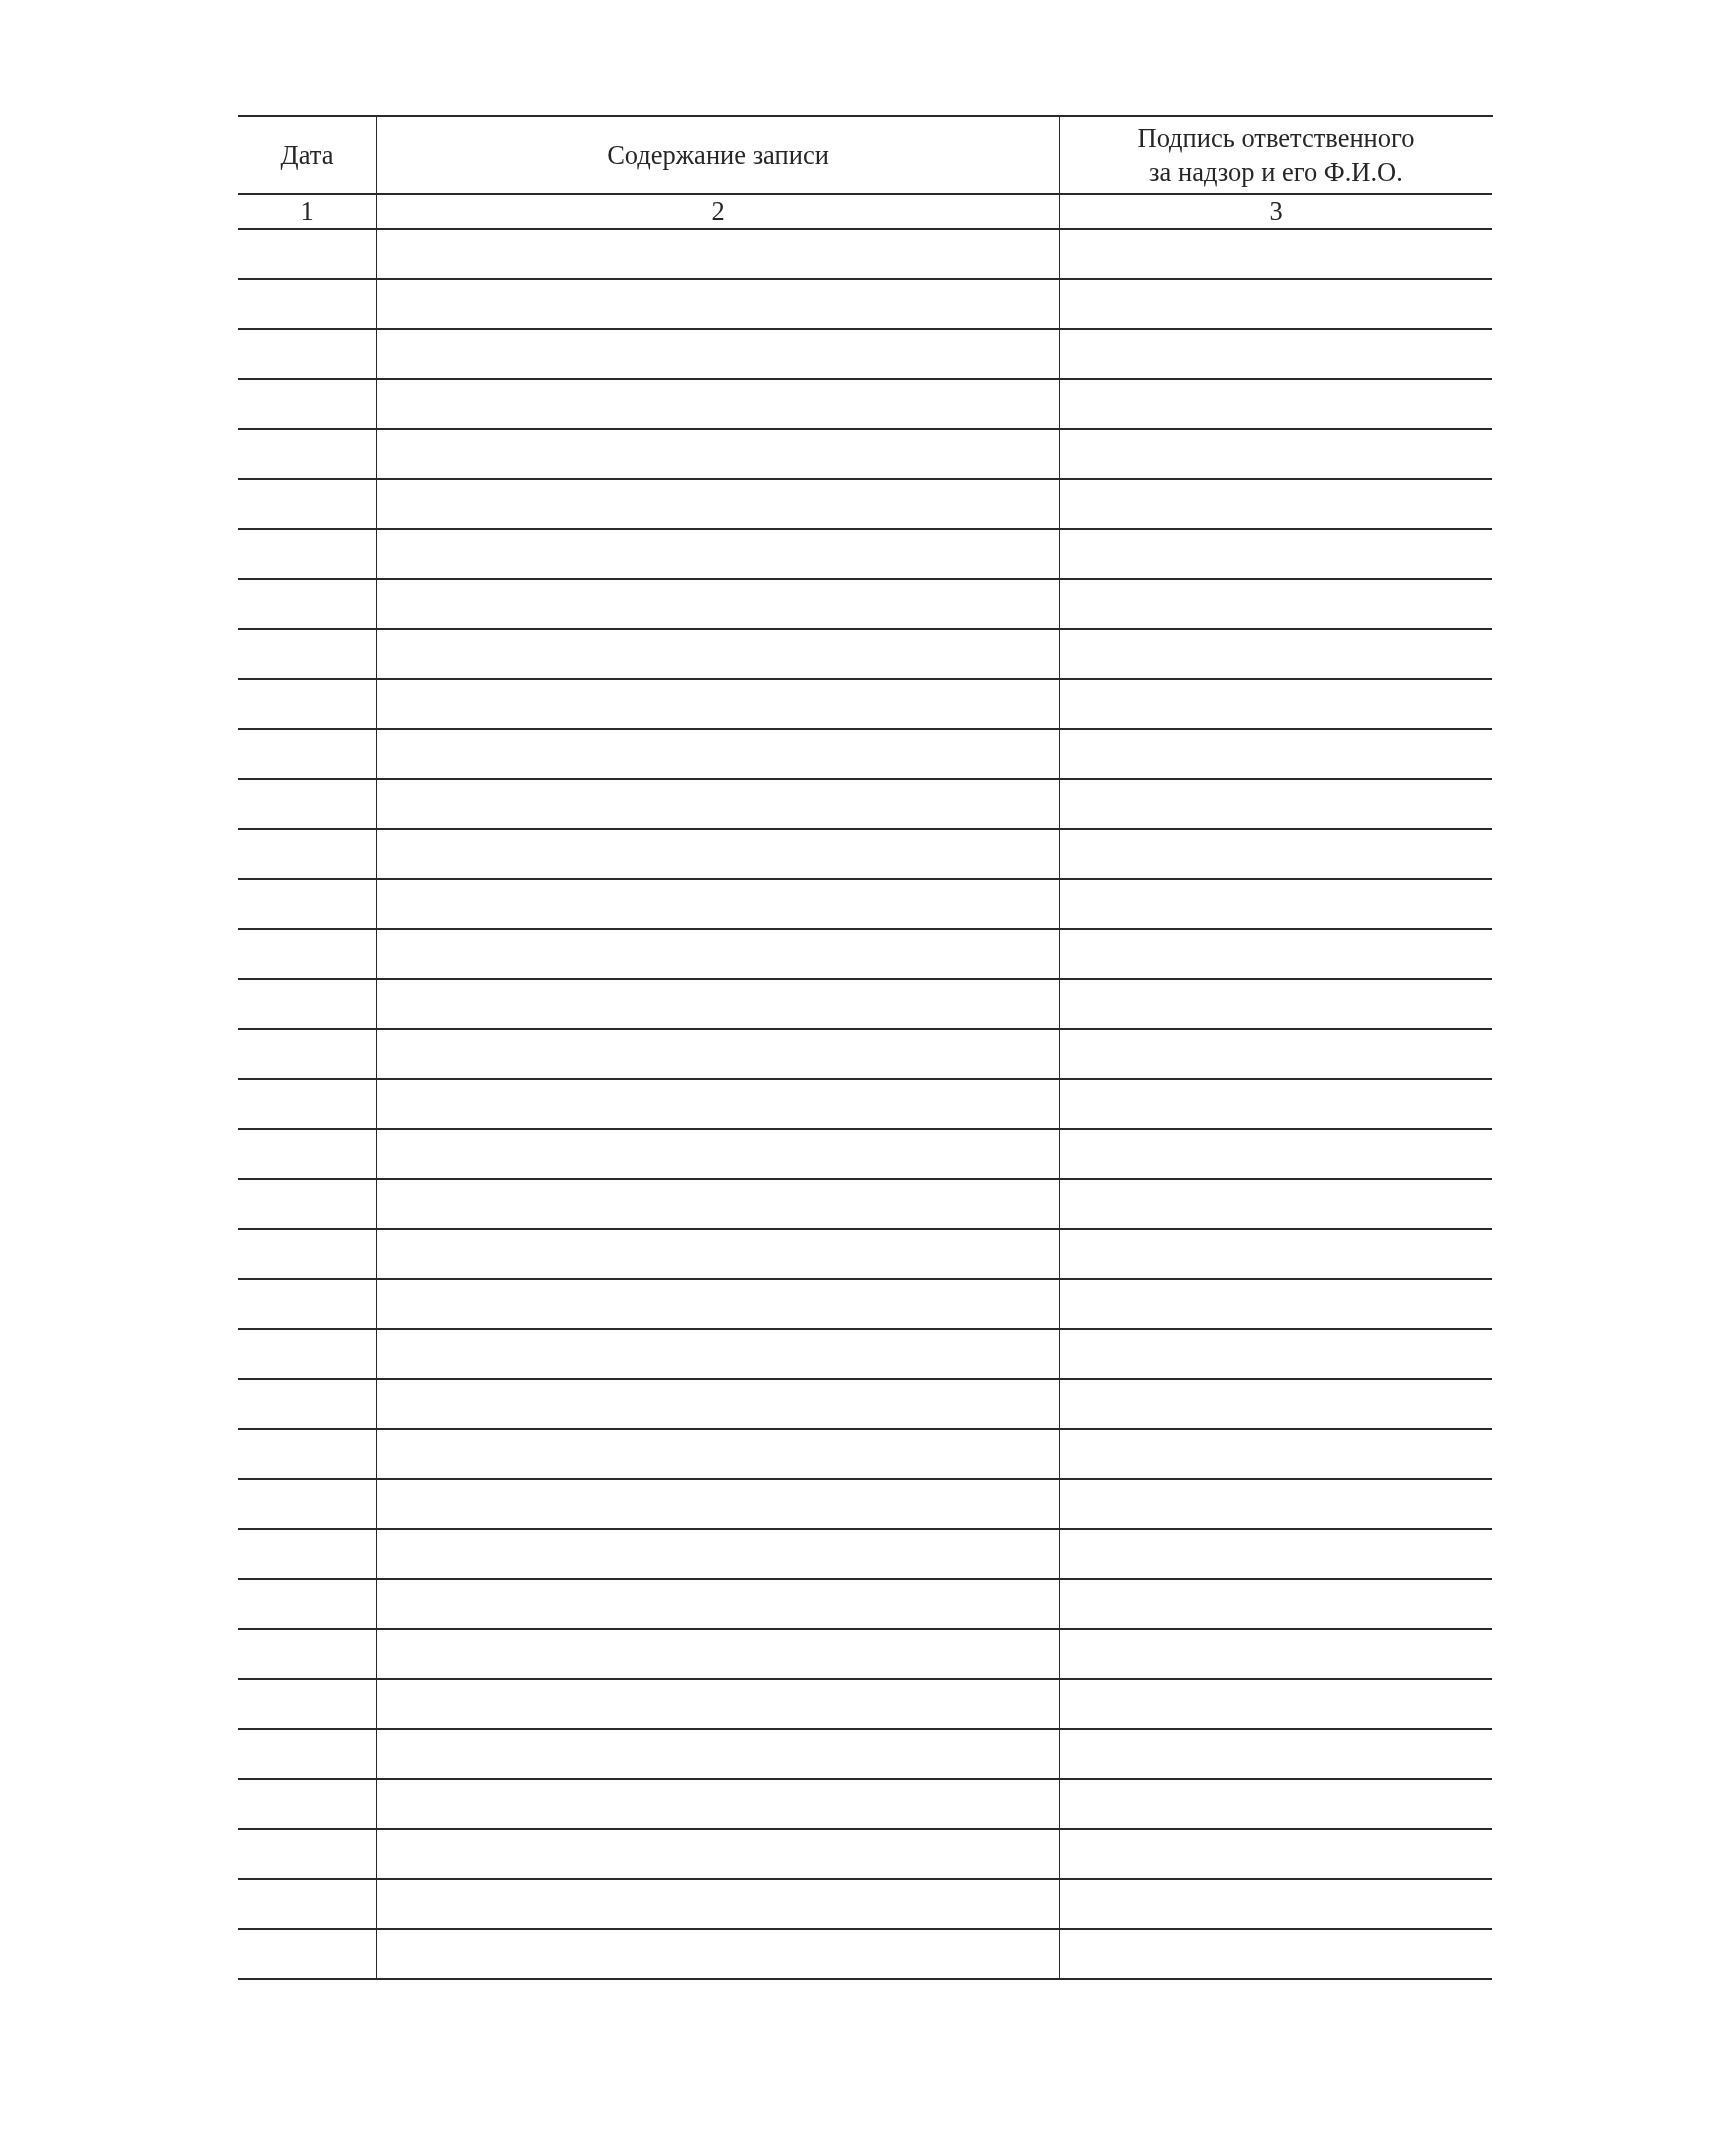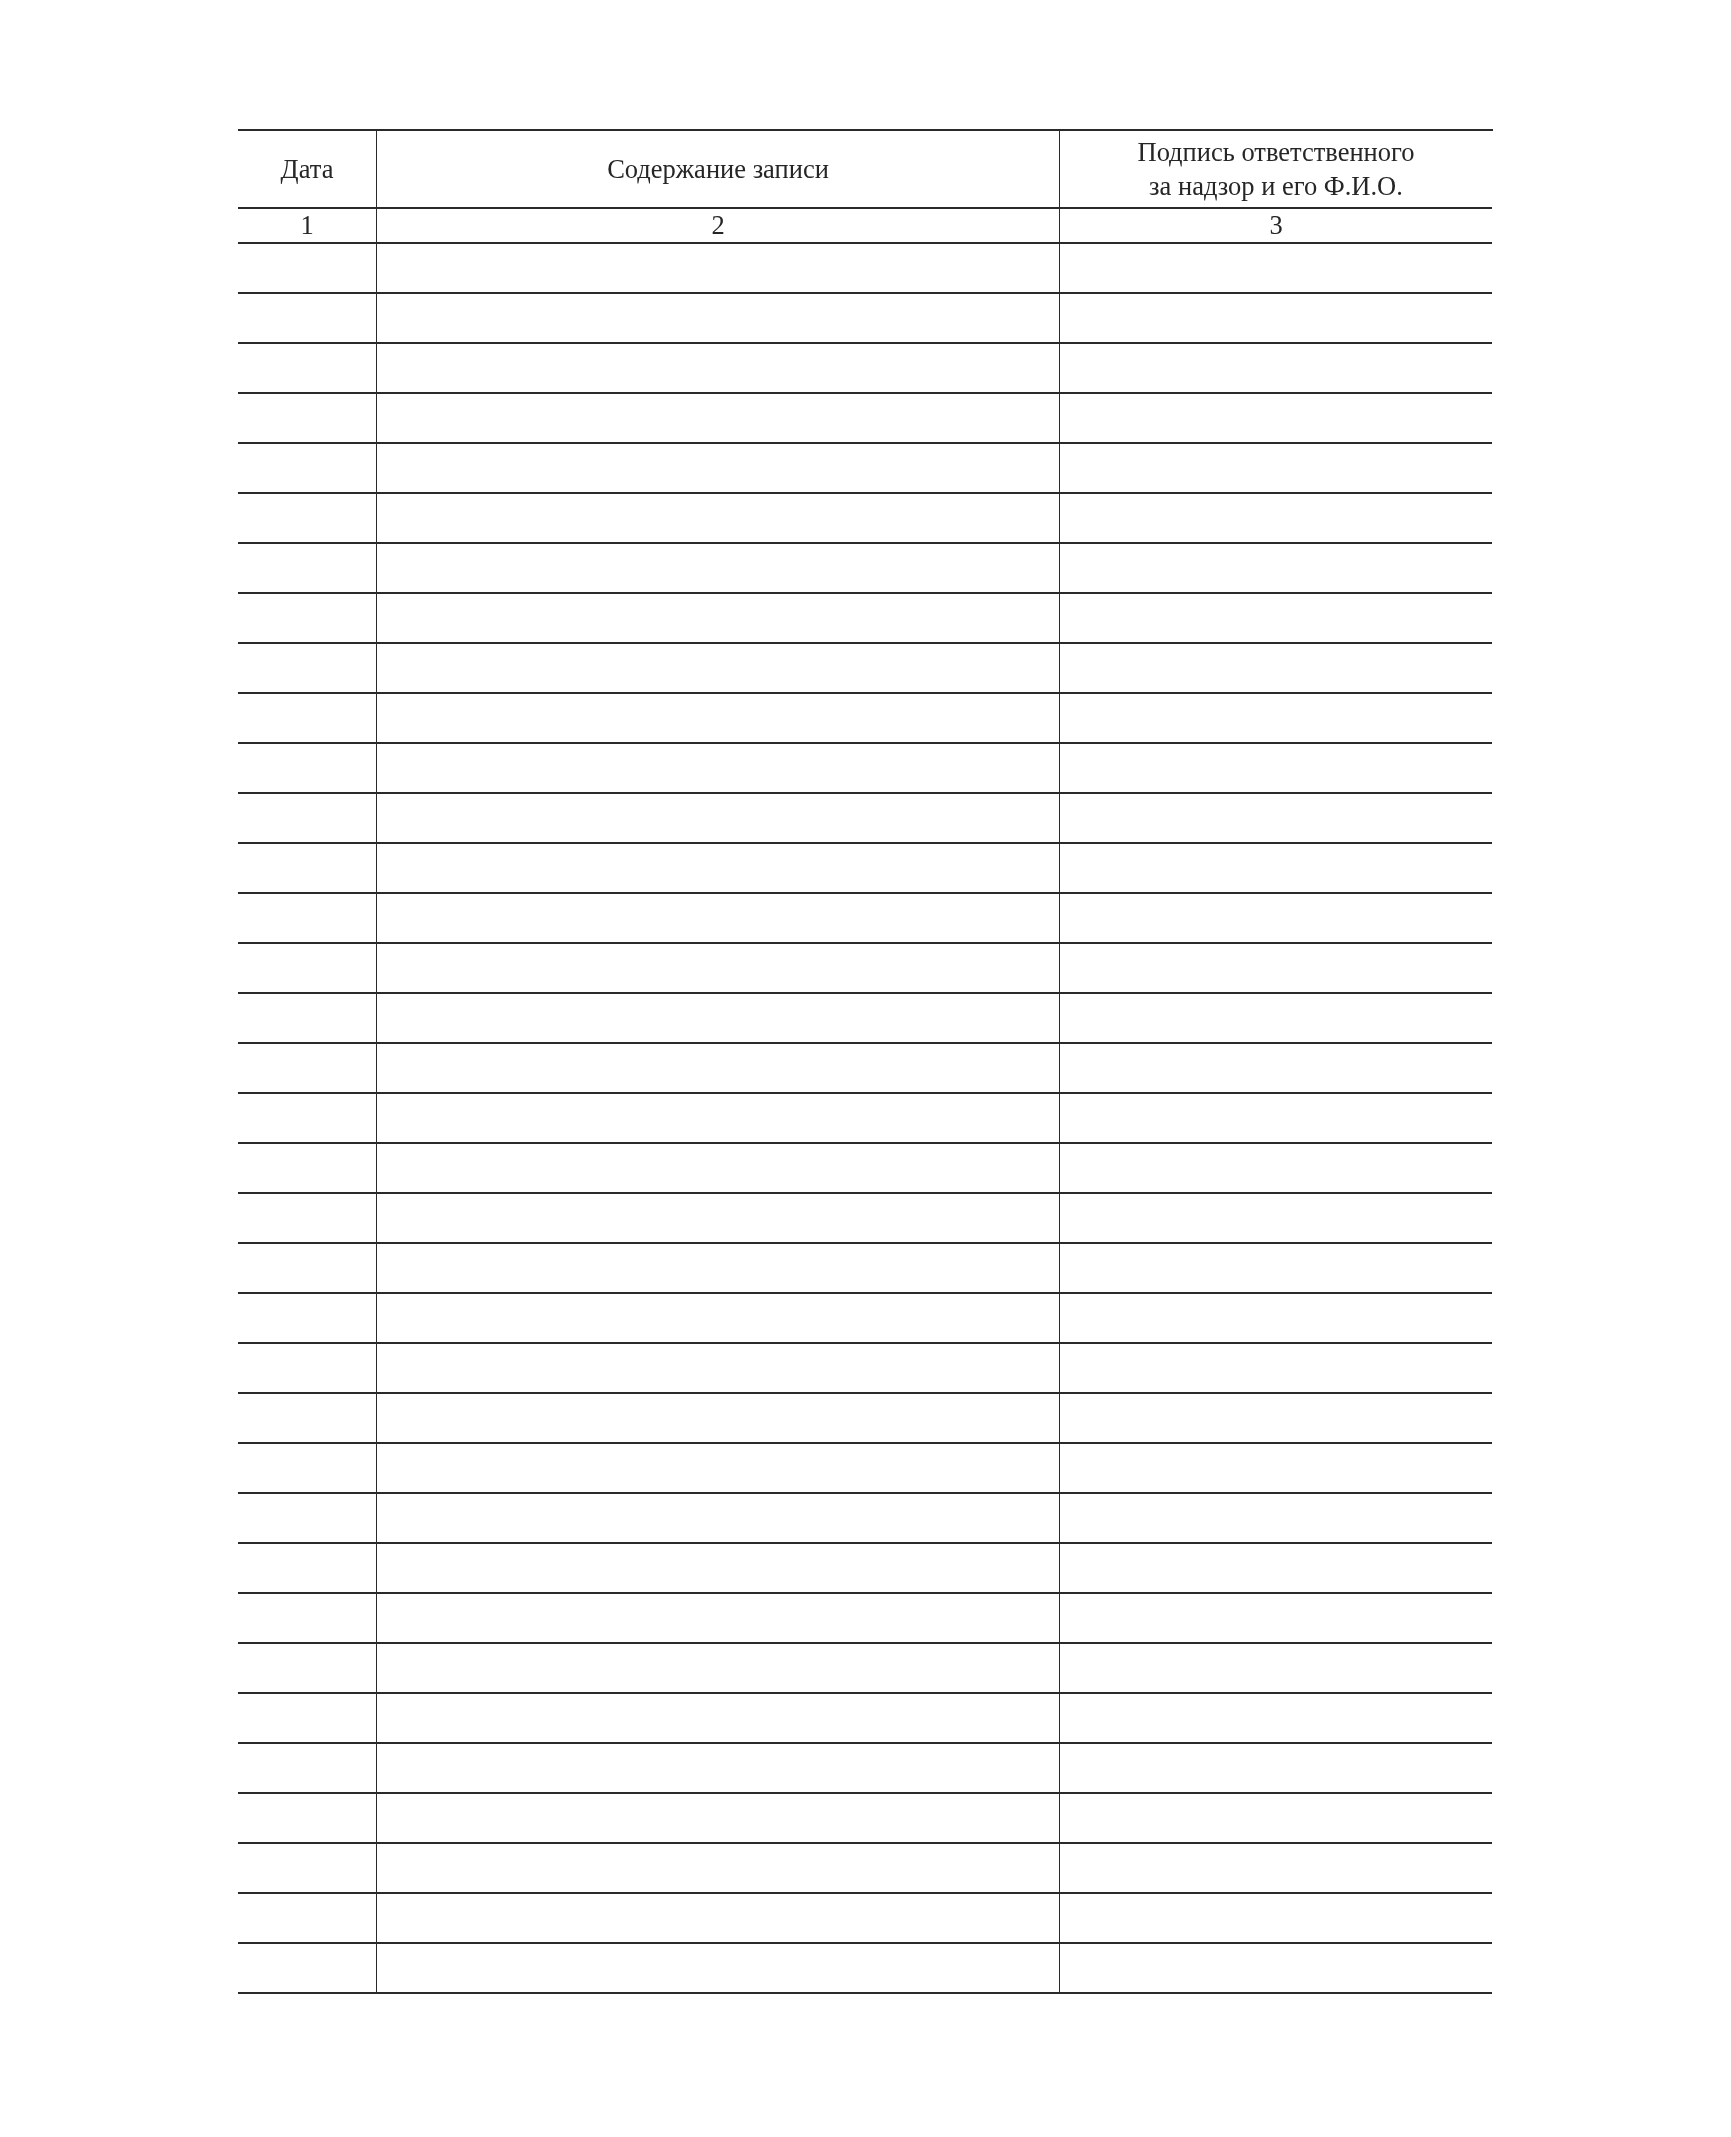--- a/index.html
+++ b/index.html
@@ -12,21 +12,21 @@
     width: 1732px;
     height: 2137px;
     background: #ffffff;
     font-family: "Liberation Serif", "DejaVu Serif", serif;
     color: #262626;
     overflow: hidden;
   }
   .reg-table {
     position: absolute;
     left: 238px;
-    top: 129px;
+    top: 115px;
     width: 1255px;
     border-top: 2.7px solid #2a2a2a;
   }
   .row {
     display: flex;
     width: 100%;
   }
   .cell {
     box-sizing: border-box;
     border-bottom: 2.7px solid #2a2a2a;

